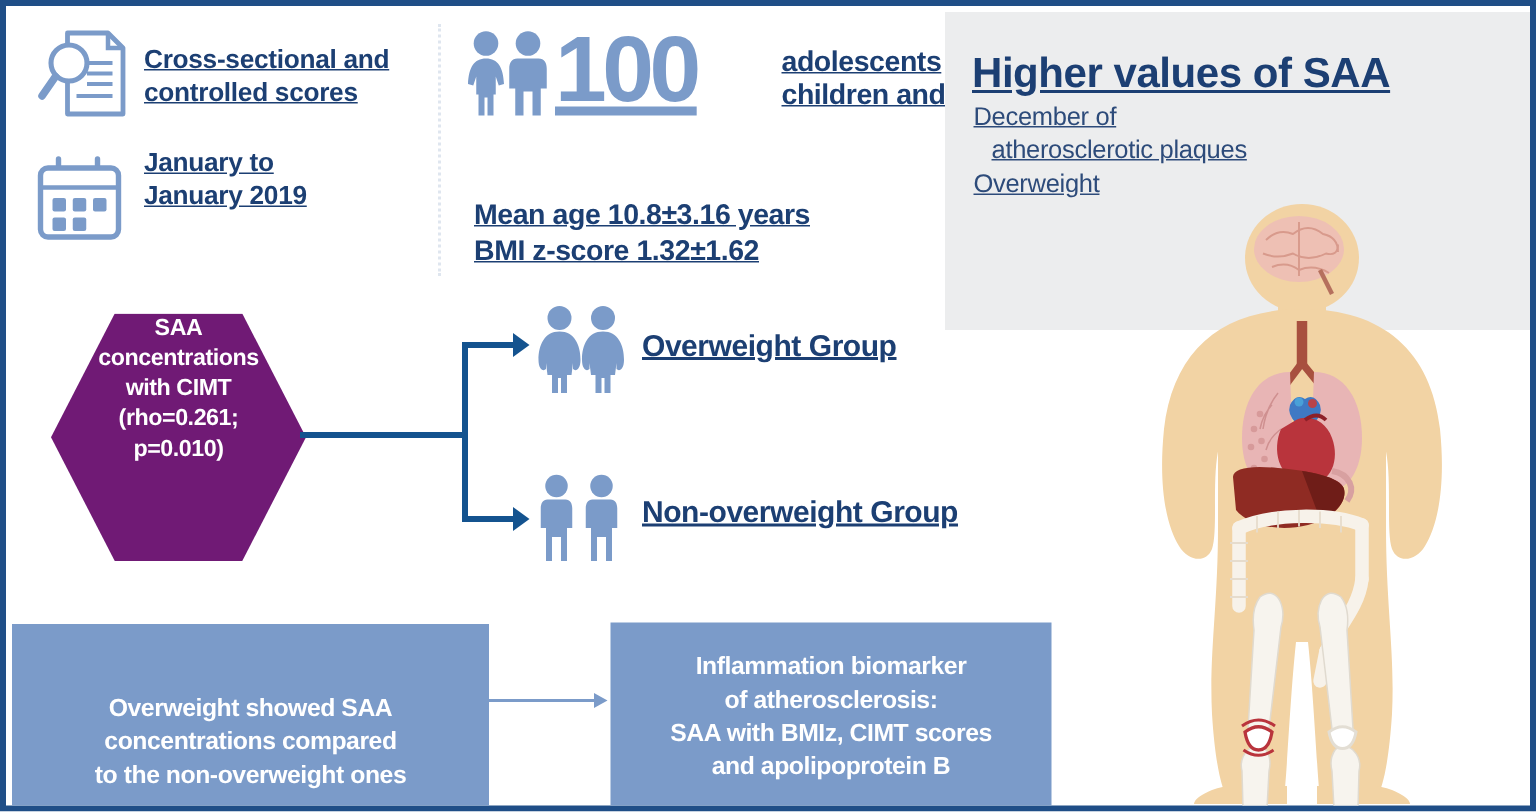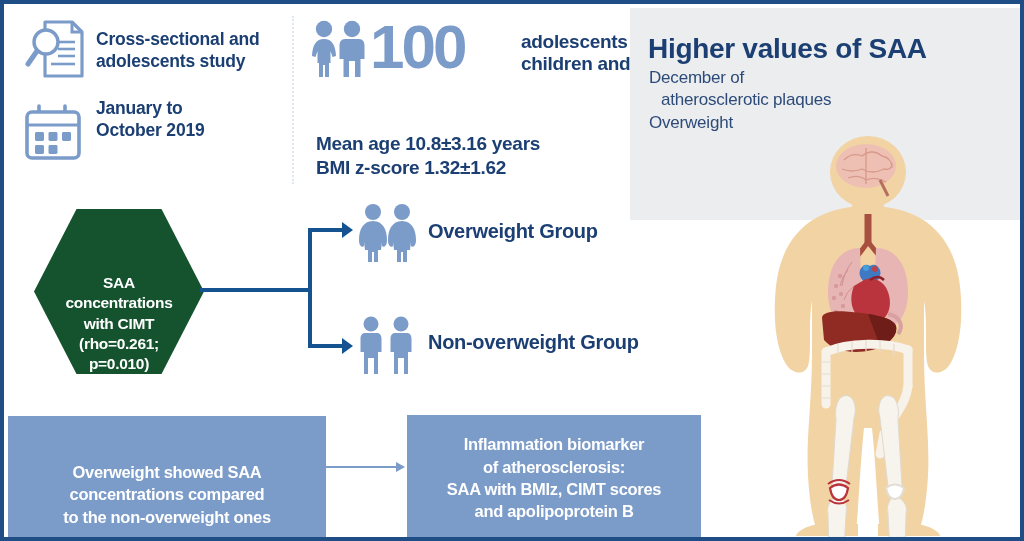--- a/index.html
+++ b/index.html
@@ -8,21 +8,21 @@
   #canvas{
     position:relative;
     width:1024px;height:541px;
     background:#ffffff;
     overflow:hidden;
     box-sizing:border-box;
     border:4px solid #1f4e87;
   }
 
   
-  .abs{position:absolute;}
+  .abs{position:absolute;text-decoration:underline;}
 
   
   .tl-text{
     color:#1c3f73;font-weight:bold;font-size:17.5px;line-height:1.25;
     letter-spacing:-0.2px;
   }
 
   
   .vdot{
     position:absolute;width:0;border-left:2px dotted #dfe6ef;
@@ -50,23 +50,23 @@
     color:#1c3f73;font-weight:bold;font-size:28px;letter-spacing:-0.3px;
   }
   .saa-list{
     color:#2d4b7a;font-size:17px;line-height:1.32;letter-spacing:-0.2px;
   }
   .saa-list .ind{display:block;padding-left:12px;}
 
   
   #hexagon{
     position:absolute;
-    background:#14532d;
+    background:#701a75;
     clip-path:polygon(25% 0%,75% 0%,100% 50%,75% 100%,25% 100%,0% 50%);
-    display:flex;align-items:flex-end;justify-content:center;
+    display:flex;align-items:flex-start;justify-content:center;
   }
   #hexagon .hex-text{
     color:#ffffff;font-weight:bold;font-size:15.5px;line-height:1.3;
     text-align:center;letter-spacing:-0.3px;
   }
 
   
   .line{position:absolute;background:#14538f;}
 
   
@@ -105,39 +105,39 @@
       <line x1="36" y1="26" x2="53" y2="26" stroke="#7b9bc9" stroke-width="2.6"></line>
       <line x1="36" y1="33" x2="53" y2="33" stroke="#7b9bc9" stroke-width="2.6"></line>
       <line x1="36" y1="40" x2="53" y2="40" stroke="#7b9bc9" stroke-width="2.6"></line>
       <line x1="29" y1="48" x2="53" y2="48" stroke="#7b9bc9" stroke-width="2.6"></line>
       <circle cx="24" cy="26" r="12" fill="#ffffff" stroke="#7b9bc9" stroke-width="3.4"></circle>
       <line x1="15" y1="35" x2="6" y2="48" stroke="#7b9bc9" stroke-width="5" stroke-linecap="round"></line>
     </svg>
   </div>
   <div class="abs tl-text" style="left:92px;top:25px;width:185px;">
     <div>Cross-sectional and</div>
-    <div>adolescents study</div>
+    <div>controlled scores</div>
   </div>
 
   <div class="abs" style="left:18px;top:97px;width:62px;height:62px;">
     <svg width="62" height="62" viewBox="0 0 62 62">
       <line x1="17" y1="5" x2="17" y2="16" stroke="#7b9bc9" stroke-width="3.6" stroke-linecap="round"></line>
       <line x1="43" y1="5" x2="43" y2="16" stroke="#7b9bc9" stroke-width="3.6" stroke-linecap="round"></line>
       <rect x="5" y="11" width="52" height="46" rx="5" fill="#ffffff" stroke="#7b9bc9" stroke-width="3.6"></rect>
       <line x1="5" y1="24" x2="57" y2="24" stroke="#7b9bc9" stroke-width="3"></line>
       <rect x="13" y="31" width="9" height="9" rx="1.4" fill="#7b9bc9"></rect>
       <rect x="26.5" y="31" width="9" height="9" rx="1.4" fill="#7b9bc9"></rect>
       <rect x="40" y="31" width="9" height="9" rx="1.4" fill="#7b9bc9"></rect>
       <rect x="13" y="44" width="9" height="9" rx="1.4" fill="#7b9bc9"></rect>
       <rect x="26.5" y="44" width="9" height="9" rx="1.4" fill="#7b9bc9"></rect>
     </svg>
   </div>
   <div class="abs tl-text" style="left:92px;top:94px;width:185px;">
     <div>January to</div>
-    <div>October 2019</div>
+    <div>January 2019</div>
   </div>
 
   <div class="abs" style="left:304px;top:14px;width:62px;height:62px;">
     <svg width="62" height="62" viewBox="0 0 62 62">
 
       <circle cx="16" cy="11" r="8.2" fill="#7b9bc9"></circle>
       <path d="M16 21 C8 21 4.5 27 4 38 L7.5 39 L9.5 33 L9.5 45 L11 45 L11 59 L15 59 L15 47 L17 47 L17 59 L21 59 L21 45 L22.5 45 L22.5 33 L24.5 39 L28 38 C27.5 27 24 21 16 21 Z" fill="#7b9bc9"></path>
 
       <circle cx="44" cy="11" r="8.2" fill="#7b9bc9"></circle>
       <path d="M37 21 L51 21 C55 21 56.5 24 56.5 28 L56.5 41 L52.5 41 L52.5 59 L47 59 L47 43 L41 43 L41 59 L35.5 59 L35.5 41 L31.5 41 L31.5 28 C31.5 24 33 21 37 21 Z" fill="#7b9bc9"></path>

